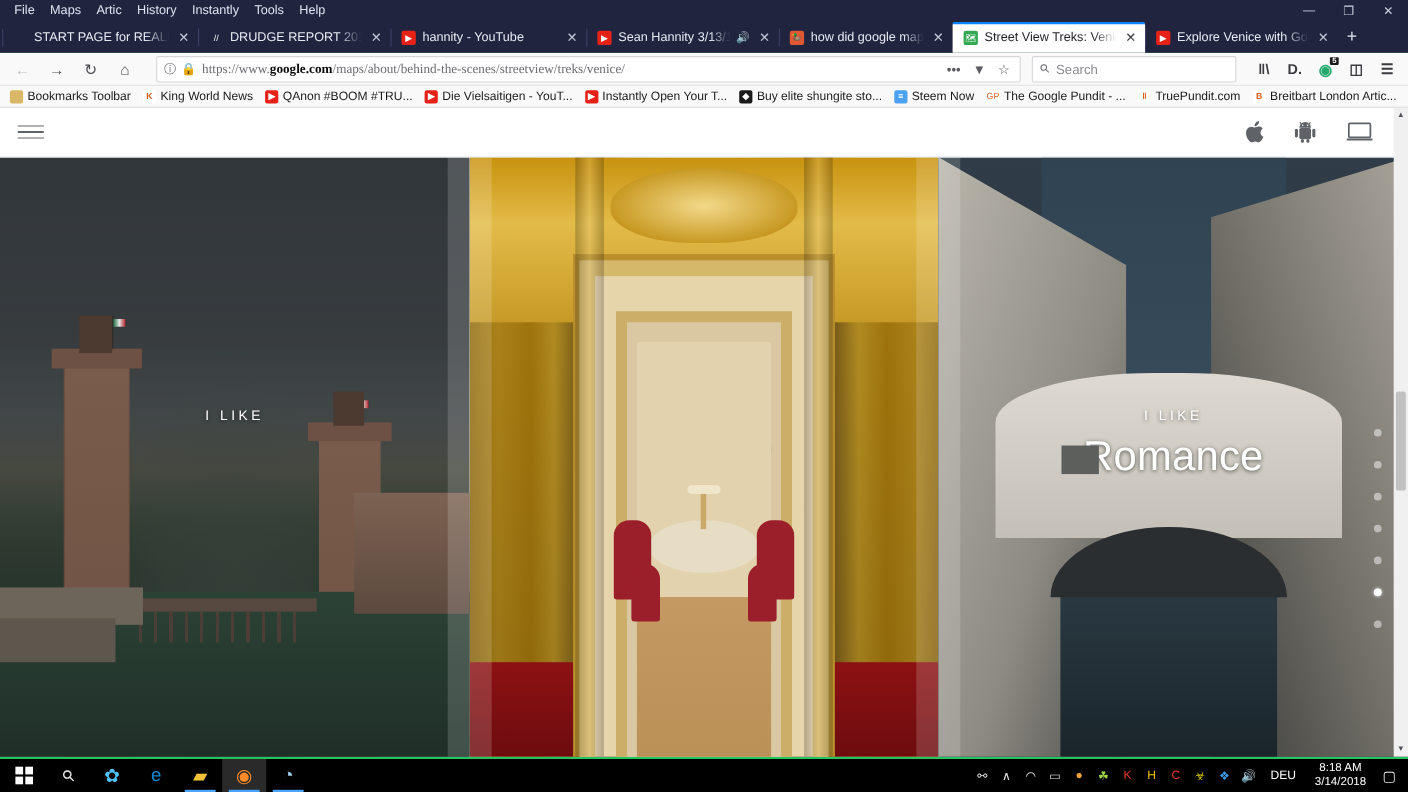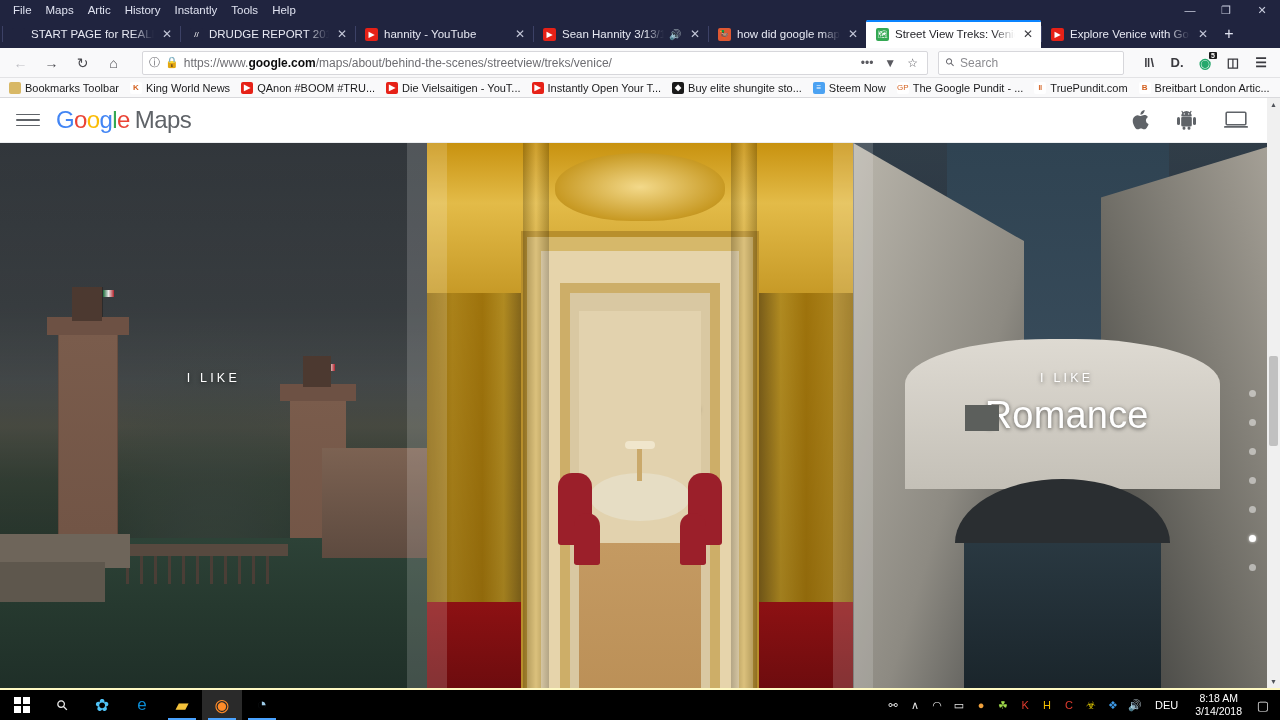--- a/index.html
+++ b/index.html
@@ -1,21 +1,21 @@
 <!DOCTYPE html>
 <html><head>
 <meta charset="utf-8">
 <title>Street View Treks: Venice</title>
 <style>
   * { margin:0; padding:0; box-sizing:border-box; }
   html,body { width:1280px; height:720px; overflow:hidden; background:#1b1b2f;
               font-family:"Liberation Sans", sans-serif; }
 
   
-  .ff-window { width:1280px; height:690px; background:#fef9c3; position:relative; }
+  .ff-window { width:1280px; height:690px; background:#22c55e; position:relative; }
 
   .menubar { height:20px; display:flex; align-items:center; padding-left:6px;
              background:#20243f; position:relative; }
   .menubar .mi { color:#dfe2f0; font-size:11.5px; padding:0 7px; line-height:20px;
                  white-space:nowrap; cursor:default; }
   .wincontrols { position:absolute; right:0; top:0; height:20px; display:flex; }
   .wincontrols div { width:36px; height:20px; display:flex; align-items:center;
                      justify-content:center; color:#c8ccdd; font-size:11px; }
 
   .tabstrip { height:28px; display:flex; align-items:flex-end; background:#20243f;
@@ -45,21 +45,21 @@
             padding:0 6px; gap:2px; border-bottom:1px solid #e3e3e5; }
   .navbtn { width:29px; height:26px; display:flex; align-items:center;
             justify-content:center; color:#4a4a4f; font-size:14px; border-radius:2px; }
   .navbtn.dim { color:#bfbfc4; }
   .urlbox { flex:1 1 auto; height:24px; background:#fff; border:1px solid #d7d7db;
             border-radius:2px; display:flex; align-items:center; padding:0 6px;
             gap:5px; margin:0 8px 0 12px; min-width:0; }
   .urlbox .uicon { font-size:11px; color:#6a6a70; flex:0 0 auto; }
   .urlbox .lock { color:#12bc00; font-size:11px; flex:0 0 auto; }
   .urltext { font-size:12px; color:#6d6d72; white-space:nowrap; overflow:hidden;
-             flex:1 1 auto; }
+             flex:1 1 auto;font-family:Liberation Serif, serif; }
   .urltext b { color:#0c0c0d; font-weight:700; }
   .urlbox .uact { font-size:12px; color:#5a5a60; flex:0 0 auto; padding:0 3px; }
   .searchbox { width:186px; height:24px; background:#fff; border:1px solid #d7d7db;
                border-radius:2px; display:flex; align-items:center; gap:6px;
                padding:0 7px; }
   .searchbox .sph { font-size:12px; color:#8b8b90; }
   .navright { display:flex; align-items:center; gap:2px; margin-left:10px; }
   .navright .nicon { width:26px; height:26px; display:flex; align-items:center;
                      justify-content:center; font-size:13px; color:#3a3a3f;
                      position:relative; font-weight:700; }
@@ -361,21 +361,20 @@
     </div>
 
   <div class="page">
 
     <div class="gheader">
       <div class="hamburger">
           <i></i>
           <i></i>
           <i></i>
         </div>
-      <div class="glogo"><span class="b">G</span><span class="r">o</span><span class="y">o</span><span class="b">g</span><span class="g">l</span><span class="r">e</span><span class="maps">Maps</span></div>
       <div class="hdr-icons">
         <div class="hi">
           <svg width="17" height="20" viewBox="0 0 17 20">
               <path fill="#5f6368" d="M11.6 3.1c.7-.9 1.2-2 1-3.1-1 .05-2.3.7-3 1.6-.7.8-1.3 2-1.1 3.1 1.1.1 2.3-.6 3.1-1.6zM13.9 10.6c0-2.4 2-3.5 2.1-3.6-1.1-1.7-2.9-1.9-3.5-1.9-1.5-.15-2.9.9-3.7.9-.8 0-1.9-.85-3.2-.85-1.6.03-3.1.96-3.9 2.4C-.2 10.1 1 14.5 2.7 16.9c.8 1.2 1.8 2.5 3.1 2.45 1.2-.05 1.7-.8 3.2-.8 1.5 0 1.9.8 3.2.78 1.3-.02 2.2-1.2 3-2.4.95-1.4 1.3-2.7 1.35-2.77-.03-.01-2.6-1-2.65-3.56z"></path>
             </svg>
         </div>
         <div class="hi">
           <svg width="19" height="20" viewBox="0 0 19 20">
               <g fill="#5f6368">
                 <rect x="0" y="7" width="3" height="8" rx="1.5"></rect>

